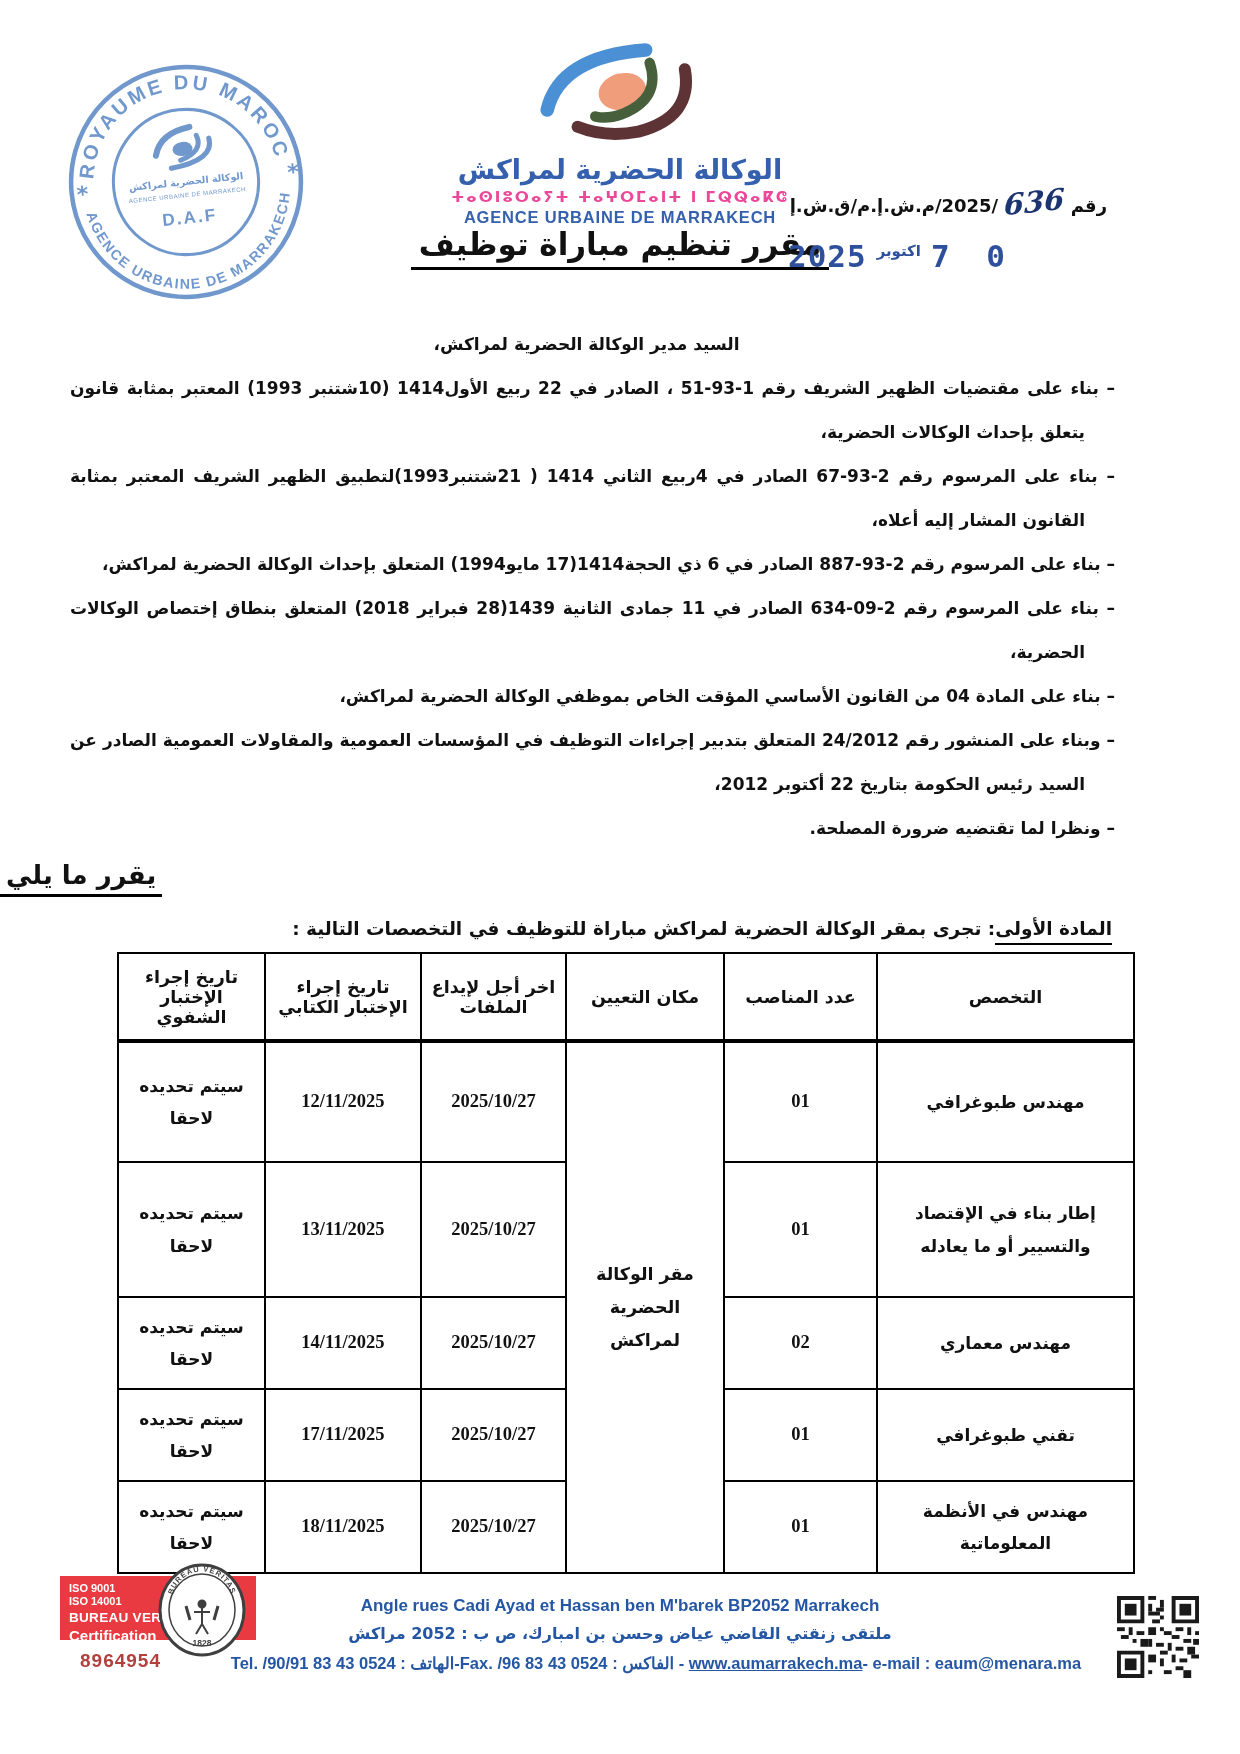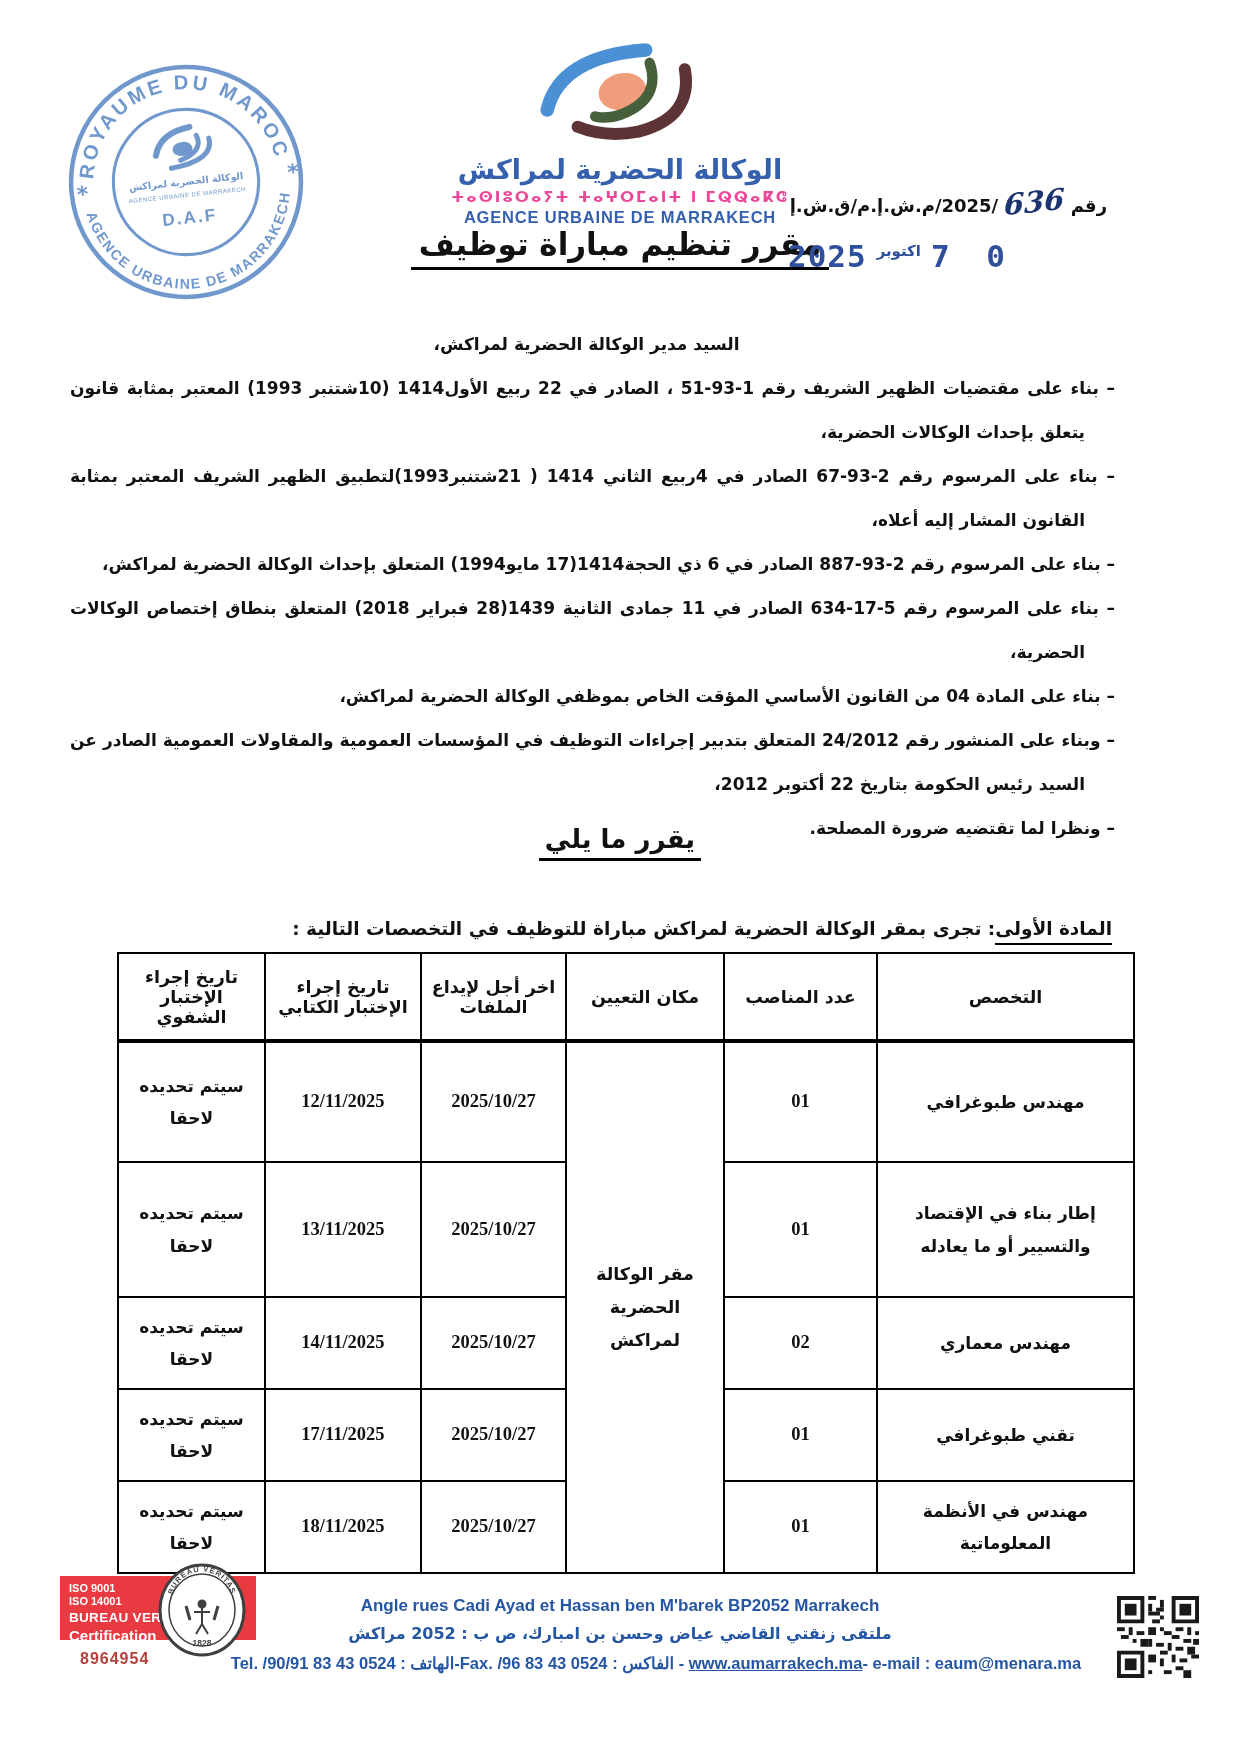--- a/index.html
+++ b/index.html
@@ -39,21 +39,21 @@
   .date-stamp .yr  { letter-spacing:1px; }
   .date-stamp .small { font-size:15px; font-weight:700; transform:translateY(-5px); }
 
   
   .body-block { position:absolute; top:322px; right:125px; left:70px;
      direction:rtl; font-size:17px; font-weight:700; line-height:44px;
      text-align:justify; }
   .salutation { margin-right:12px; text-align:center; }
   .consideration { padding-right:30px; text-indent:-30px; }
 
-  .decision-heading { position:absolute; top:824px; left:0; right:0; text-align:center; }
+  .decision-heading { position:absolute; top:860px; left:0; right:0; }
   .decision-heading span { display:inline-block; font-size:26px; font-weight:800;
      border-bottom:3px solid #000; padding:0 6px 4px; }
 
   .article-line { position:absolute; top:918px; right:128px; left:70px;
      direction:rtl; font-size:18.5px; font-weight:700; text-align:right; }
   .article-line .art-label { border-bottom:2.5px solid #000; padding-bottom:4px; }
 
   
   table.jobs { position:absolute; top:952px; left:117px; width:1016px;
      border-collapse:collapse; table-layout:fixed; direction:rtl;
@@ -72,21 +72,21 @@
   table.jobs td.loc { font-size:17.5px; }
 
   
   .iso-box { position:absolute; left:60px; top:1576px; width:196px; height:64px;
      background:#e83a40; color:#fff; padding:6px 0 0 9px; line-height:1.2;
      font-family:"Liberation Sans", sans-serif; }
   .iso-box .l  { font-size:11px; font-weight:700; }
   .iso-box .bv { font-size:13.5px; font-weight:800; margin-top:2px; letter-spacing:.3px; }
   .iso-box .ct { font-size:15px; font-weight:700; }
   .bv-seal { position:absolute; left:156px; top:1562px; width:92px; height:96px; }
-  .cert-num { position:absolute; left:80px; top:1650px; font-size:16px; font-weight:800;
+  .cert-num { position:absolute; left:80px; top:1650px; font-size:19px; font-weight:800;
      color:#b0413c; letter-spacing:1px; font-family:"Liberation Sans", sans-serif;text-align:center; }
 
   .addr-fr { position:absolute; left:260px; width:720px; top:1596px; text-align:center;
      color:#2456a4; font-size:17px; font-weight:800;
      font-family:"Liberation Sans", sans-serif; }
   .addr-ar { position:absolute; left:260px; width:720px; top:1624px; text-align:center;
      direction:rtl; color:#2456a4; font-size:16px; font-weight:700; }
   .contact { position:absolute; left:216px; width:880px; top:1654px; text-align:center;
      direction:ltr; color:#2456a4; font-size:16.5px; font-weight:800;
      font-family:"Liberation Sans", sans-serif; }
@@ -152,21 +152,21 @@
     <span class="big">0 7</span>
     <span class="small">اكتوبر</span>
     <span class="big yr">2025</span>
   </div>
 
   <div class="body-block">
     <div class="salutation">السيد مدير الوكالة الحضرية لمراكش،</div>
     <div class="consideration">– بناء على مقتضيات الظهير الشريف رقم 1-93-51 ، الصادر في 22 ربيع الأول1414 (10شتنبر 1993) المعتبر بمثابة قانون يتعلق بإحداث الوكالات الحضرية،</div>
     <div class="consideration">– بناء على المرسوم رقم 2-93-67 الصادر في 4ربيع الثاني 1414 ( 21شتنبر1993)لتطبيق الظهير الشريف المعتبر بمثابة القانون المشار إليه أعلاه،</div>
     <div class="consideration">– بناء على المرسوم رقم 2-93-887 الصادر في 6 ذي الحجة1414(17 مايو1994) المتعلق بإحداث الوكالة الحضرية لمراكش،</div>
-    <div class="consideration">– بناء على المرسوم رقم 5-17-634 الصادر في 11 جمادى الثانية 1439(28 فبراير 2018) المتعلق بنطاق إختصاص الوكالات الحضرية،</div>
+    <div class="consideration">– بناء على المرسوم رقم 2-09-634 الصادر في 11 جمادى الثانية 1439(28 فبراير 2018) المتعلق بنطاق إختصاص الوكالات الحضرية،</div>
     <div class="consideration">– بناء على المادة 04 من القانون الأساسي المؤقت الخاص بموظفي الوكالة الحضرية لمراكش،</div>
     <div class="consideration">– وبناء على المنشور رقم 24/2012 المتعلق بتدبير إجراءات التوظيف في المؤسسات العمومية والمقاولات العمومية الصادر عن السيد رئيس الحكومة بتاريخ 22 أكتوبر 2012،</div>
     <div class="consideration">– ونظرا لما تقتضيه ضرورة المصلحة.</div>
   </div>
 
   <div class="decision-heading">
     <span>يقرر ما يلي</span>
   </div>
 
   <div class="article-line">

